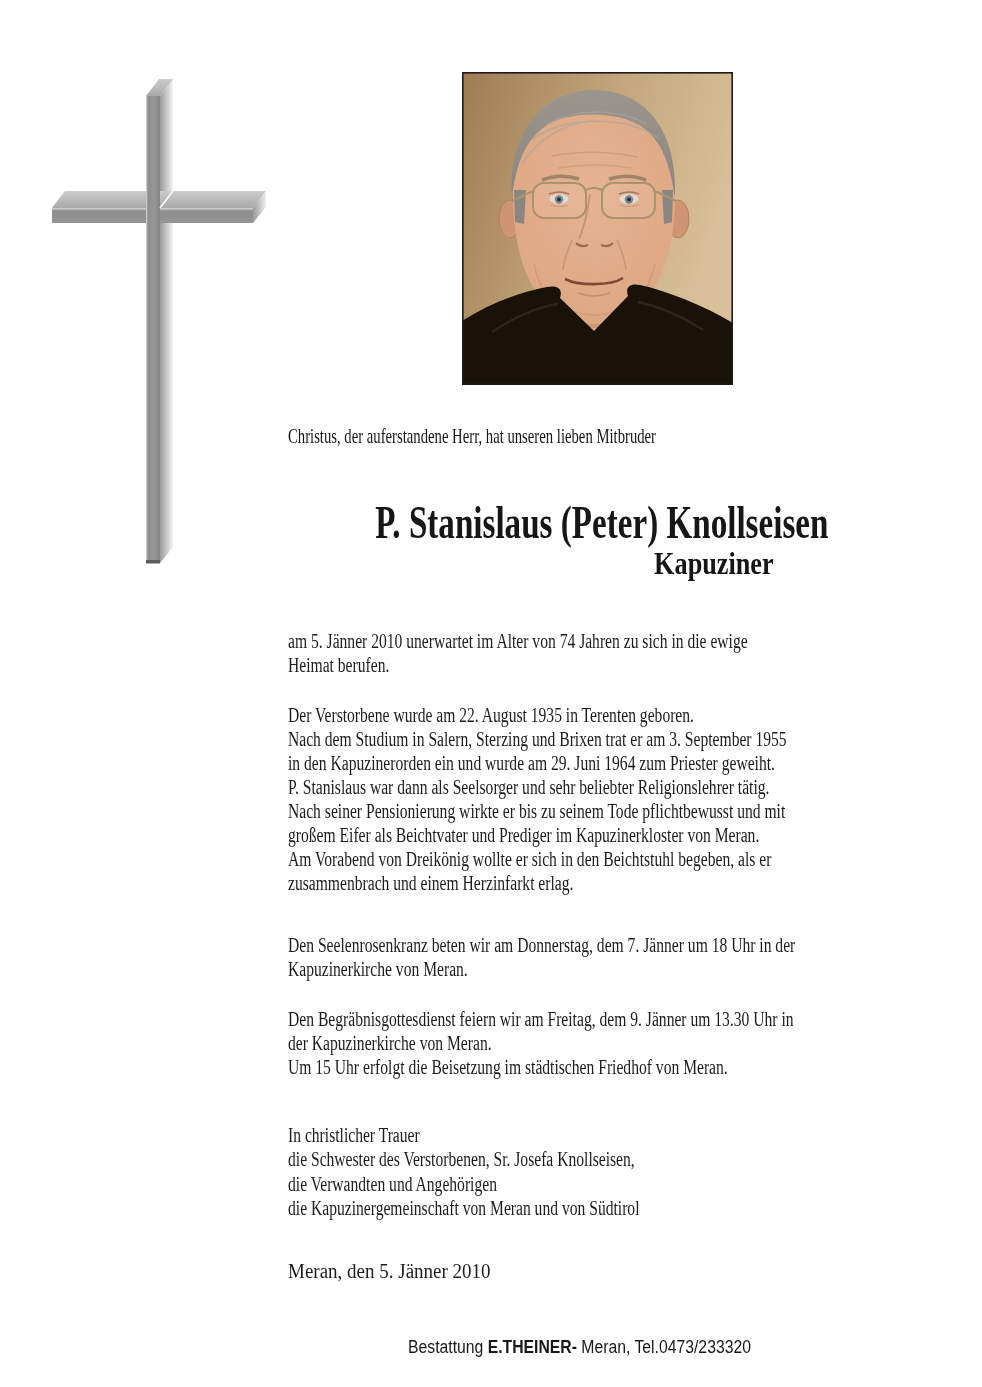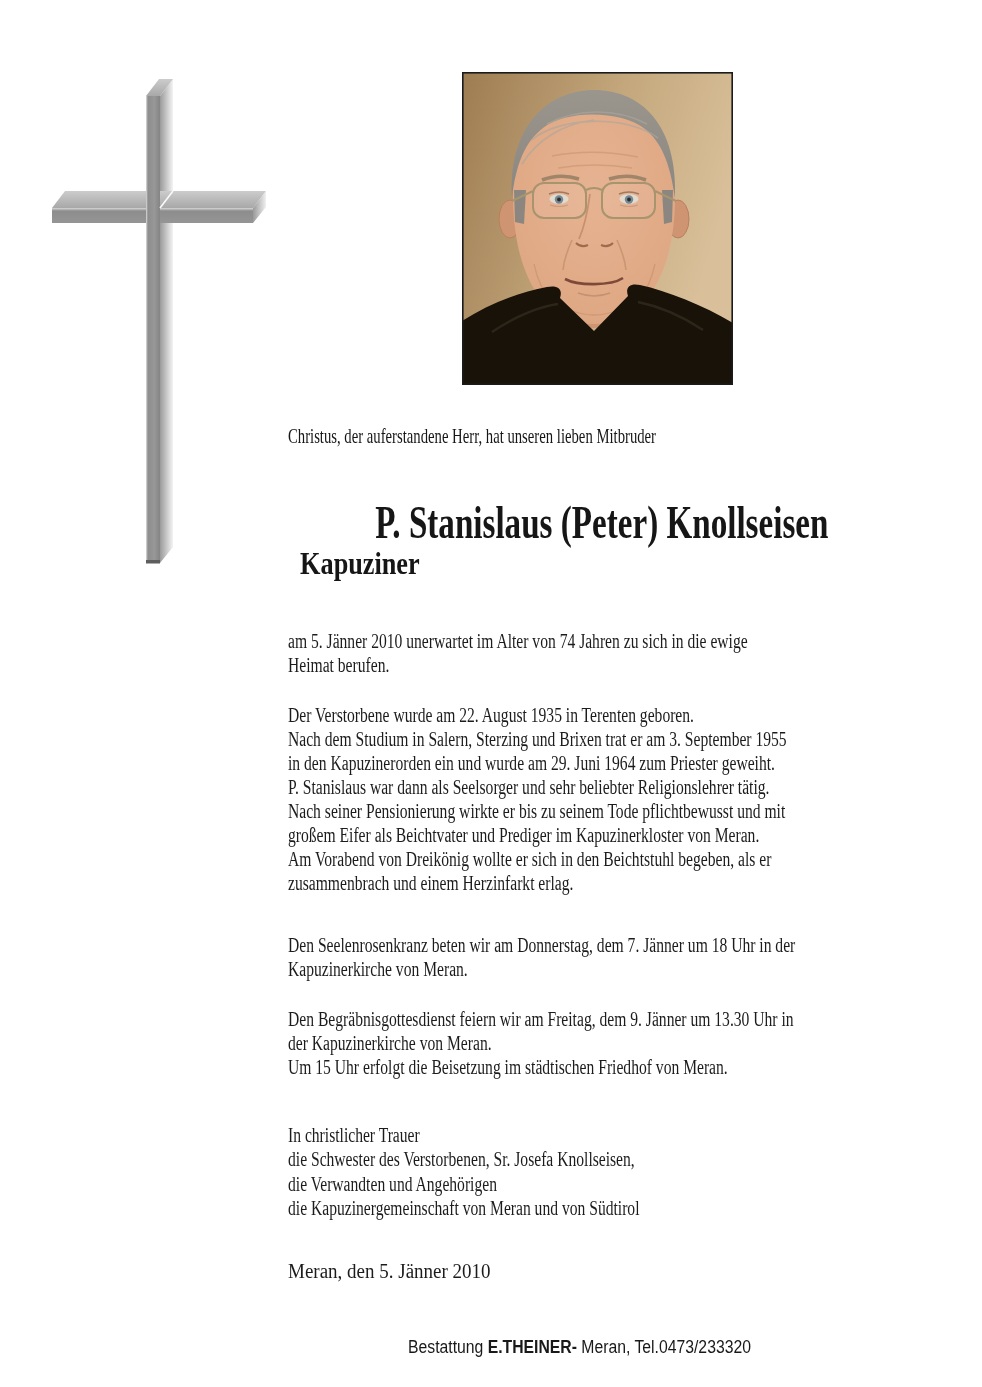--- a/index.html
+++ b/index.html
@@ -34,21 +34,21 @@
   .title-wrap { left:287px; top:500px; width:500px; text-align:left; }
   .title-inner {
     display:inline-block;
     font-size: 46px;
     font-weight: bold;
     line-height: 1;
     white-space: nowrap;
     transform: scaleX(0.72);
     color: #161616;
   }
-  .order-wrap { left:287px; top:547px; width:500px; text-align:left; }
+  .order-wrap { left:287px; top:547px; width:500px; text-align:right; }
   .order-inner {
     display:inline-block;
     font-size: 32px;
     font-weight: bold;
     line-height: 1;
     white-space: nowrap;
     transform: scaleX(0.82);
     color: #161616;
   }
   .footer-line {

